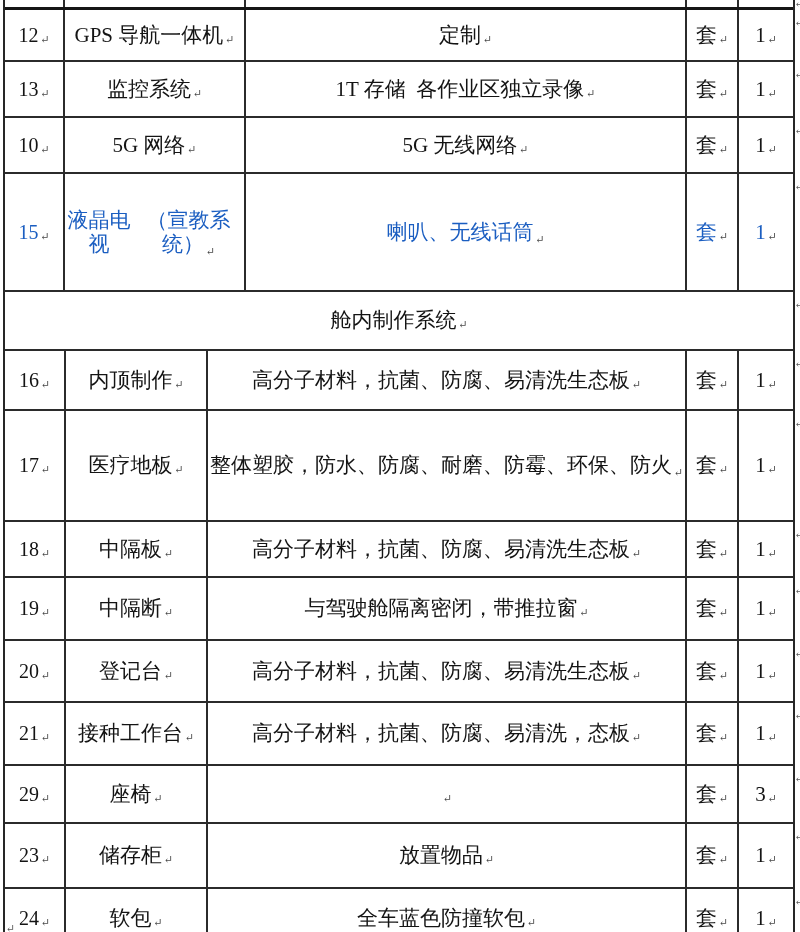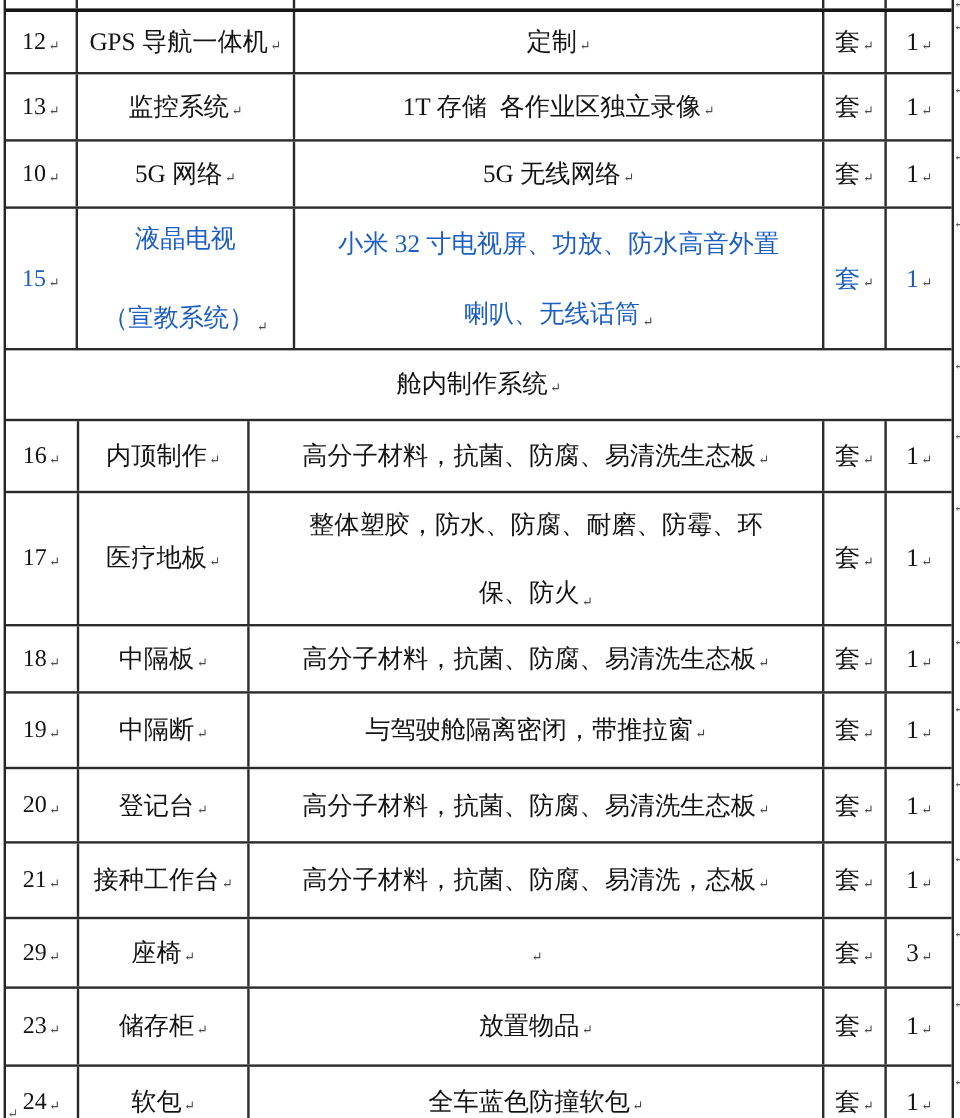--- a/index.html
+++ b/index.html
@@ -25,21 +25,21 @@
   .r20{height:62px}.r21{height:63px}.r22{height:58px}.r23{height:65px}
   .r24{height:58px;border-bottom:none}
   .cell {
     display:flex; align-items:center; justify-content:center;
     box-sizing:border-box; border-right:2px solid #2b2b2b;
     font-size:21px; line-height:1.15; text-align:center; overflow:hidden;
   }
   .cell:last-of-type { border-right:none; }
   .cell span { white-space:pre-wrap; }
   .no { font-weight:400; font-size:20px; }
-  .twoline { flex-direction:column; }
+  .twoline { flex-direction:row; }
   .gap-name { row-gap:42px; }
   .gap-desc { row-gap:33px; }
   .pm {
     font-size:11px; color:#4a4a4a; margin-left:2px; position:relative; top:4px;
     white-space:normal;
   }
   .rowmark {
     position:absolute; right:-11px; top:6px; font-size:11px; color:#5a5a5a;
   }
   .sliver .rowmark { top:-3px; }
@@ -135,21 +135,20 @@
     <div class="row sec1 r15 hl" style="color: rgb(27, 94, 193);">
       <div class="cell">
           <span class="no">15</span>
           <span class="pm">↵</span>
         </div>
       <div class="cell twoline gap-name">
         <span>液晶电视</span>
         <span><span>（宣教系统）</span><span class="pm">↵</span></span>
       </div>
       <div class="cell twoline gap-desc">
-        <span>小米 32 寸电视屏、功放、防水高音外置</span>
         <span><span>喇叭、无线话筒</span><span class="pm">↵</span></span>
       </div>
       <div class="cell">
           <span>套</span>
           <span class="pm">↵</span>
         </div>
       <div class="cell">
           <span>1</span>
           <span class="pm">↵</span>
         </div>

